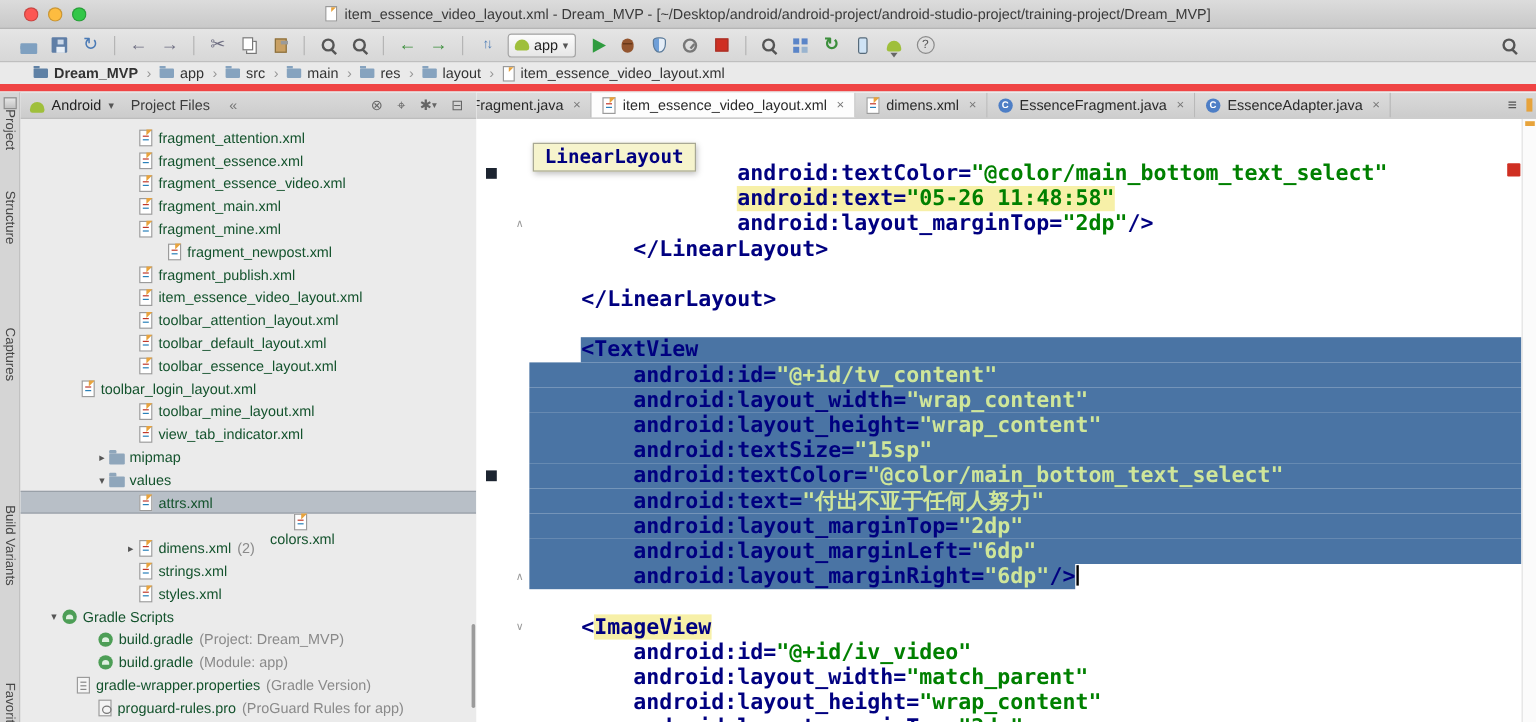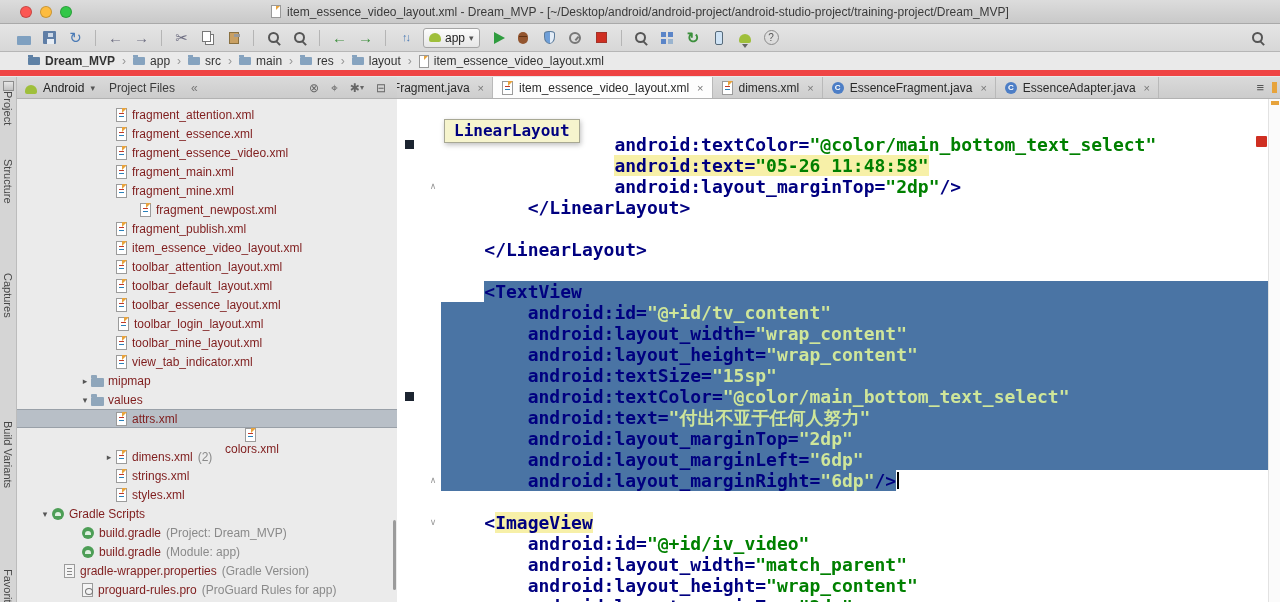--- a/index.html
+++ b/index.html
@@ -84,21 +84,21 @@
 .fi-gradle{width:12px;height:12px;border-radius:50%;background:#4d9e56;margin:1px}
 .fi-gradle::after{content:"";position:absolute;left:3px;top:4px;width:6px;height:4px;background:#dff0e0;border-radius:3px 3px 0 0}
 .fi-props,.fi-pro{width:11px;height:14px;background:#f4f4f4;border:1px solid #9b9b9b;margin:0 1px}
 .fi-props::after{content:"";position:absolute;left:2px;top:3px;width:5px;height:1px;background:#888;box-shadow:0 3px 0 #888,0 6px 0 #888}
 .fi-pro::after{content:"";position:absolute;left:2px;top:4px;width:6px;height:5px;border:1px solid #777;border-radius:50%}
 .fi-android{width:12px;height:9px;background:#9fbf3b;border-radius:6px 6px 2px 2px;margin-top:3px}
 .fi-class{width:12px;height:12px;border-radius:50%;background:#4d7ec6;color:#fff;font-size:8px;line-height:12px;text-align:center;font-weight:bold;margin:1px}
 .tree{position:absolute;top:28px;left:0;right:0}
 .trow{height:19px;display:flex;align-items:center;white-space:nowrap}
 .trow .arr{width:12px;text-align:center;color:#555;font-size:9px;flex:none}
-.trow .lbl{margin-left:4px;color:#7f1d1d}
+.trow .lbl{margin-left:4px;color:#14532d}
 .trow .sfx{margin-left:5px;color:#8a8a8a}
 .trow.sel{background:#b8bfc7;border-top:1px solid #99a0a8;border-bottom:1px solid #99a0a8;height:19px}
 .pscroll{position:absolute;right:1px;top:443px;width:3px;height:70px;background:#9b9b9b;border-radius:2px}
 
 .editor{flex:1;position:relative;background:#fff;overflow:hidden}
 .tabbar{height:22px;background:linear-gradient(#dadada,#cccccc);border-bottom:1px solid #b2b2b2;display:flex;align-items:stretch;overflow:hidden;padding-right:40px}
 .etab{display:flex;align-items:center;gap:5px;padding:0 8px;color:#2a2a2a;border-right:1px solid #b9b9b9;background:linear-gradient(#dcdcdc,#cecece);white-space:nowrap}
 .etab.active{background:#fdfdfd}
 .etab.clipped{width:96px;overflow:hidden;justify-content:flex-end;padding-left:0}
 .etab .tx{color:#777;font-size:11px;margin-left:3px}
@@ -339,21 +339,21 @@
         <div class="trow" style="padding-left: 86px;">
           <span class="arr"></span>
           <span class="fi fi-xml"></span>
           <span class="lbl">toolbar_default_layout.xml</span>
         </div>
         <div class="trow" style="padding-left: 86px;">
           <span class="arr"></span>
           <span class="fi fi-xml"></span>
           <span class="lbl">toolbar_essence_layout.xml</span>
         </div>
-        <div class="trow" style="padding-left: 88px;">
+        <div class="trow" style="padding-left: 38px;">
           <span class="arr"></span>
           <span class="fi fi-xml"></span>
           <span class="lbl">toolbar_login_layout.xml</span>
         </div>
         <div class="trow" style="padding-left: 86px;">
           <span class="arr"></span>
           <span class="fi fi-xml"></span>
           <span class="lbl">toolbar_mine_layout.xml</span>
         </div>
         <div class="trow" style="padding-left: 86px;">

